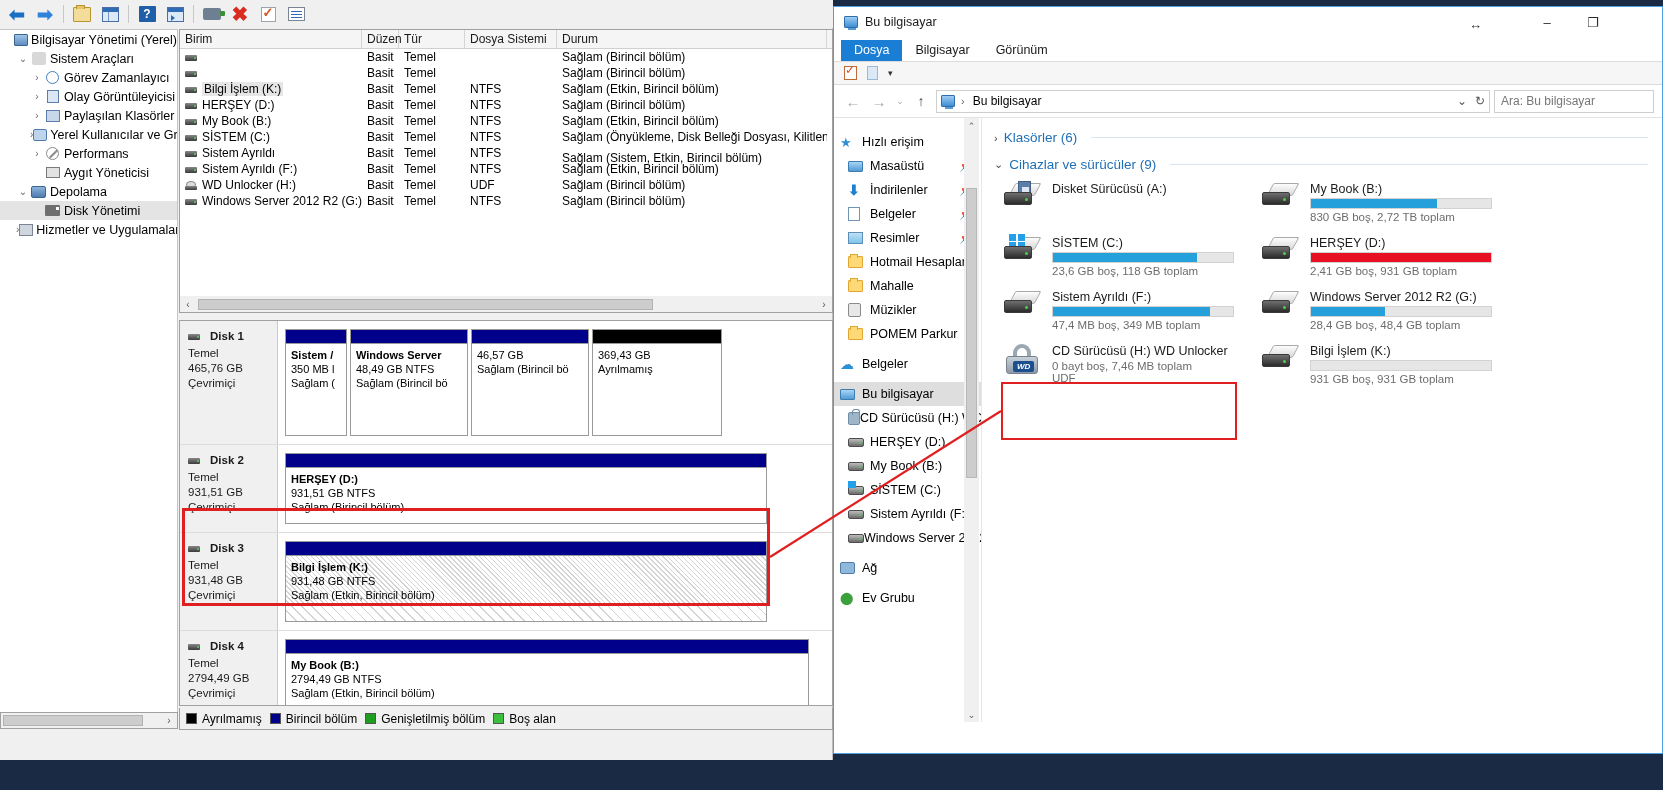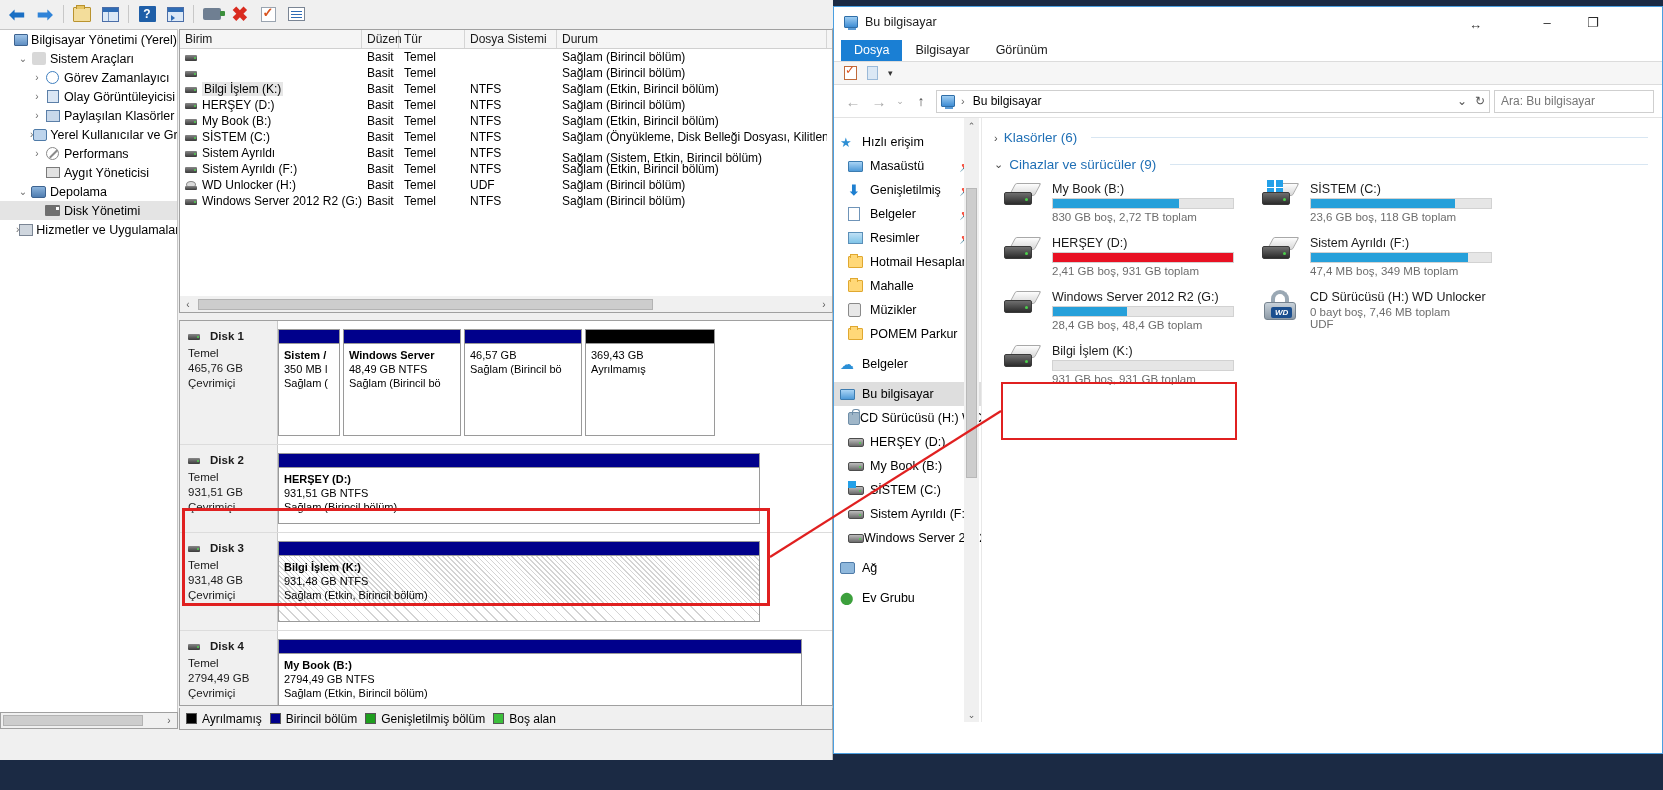--- a/index.html
+++ b/index.html
@@ -95,21 +95,21 @@
 
   
   #gfx {
     position: absolute; left: 179px; top: 320px; width: 654px; height: 386px;
     background: #fff; border: 1px solid #a0a0a0; overflow: hidden;
   }
   .disk-block { display: flex; border-bottom: 1px solid #dcdcdc; }
   .disk-info { width: 98px; flex: 0 0 98px; background: #f0f0f0; border-right: 1px solid #c9c9c9;
                padding: 8px 0 0 8px; font-size: 11.5px; line-height: 15px; color:#1a1a1a;}
   .disk-title { font-weight: bold; display:flex; align-items:center; gap:5px; margin-bottom:2px;}
-  .disk-bars { flex: 1; padding: 8px 6px 8px 0; display: flex; gap: 3px; }
+  .disk-bars { flex: 1; padding: 8px 6px 8px 7px; display: flex; gap: 3px; }
   .part {
     border: 1px solid #9a9a9a; background: #fff; position: relative;
     display: flex; flex-direction: column; min-width: 0; overflow:hidden;
   }
   .part .cap { height: 14px; background: #00008b; border-bottom: 1px solid #9a9a9a; }
   .part .cap.black { background: #000; }
   .part .body { padding: 4px 5px; font-size: 11px; line-height: 14px; white-space: nowrap; overflow:hidden;}
   .part .body b { font-size: 11px; }
   .part.hatched .body {
     background-image: repeating-linear-gradient(45deg, rgba(0,0,0,0.17) 0 1px, transparent 1px 7px);
@@ -648,21 +648,21 @@
             <span class="ni">
               <span class="i-desktop"></span>
             </span>
             <span>Masaüstü</span>
             <span class="pin">📌</span>
           </div>
           <div class="nav-row">
             <span class="ni">
               <span class="i-down">⬇</span>
             </span>
-            <span>Genişletilmiş</span>
+            <span>İndirilenler</span>
             <span class="pin">📌</span>
           </div>
           <div class="nav-row">
             <span class="ni">
               <span class="i-doc"></span>
             </span>
             <span>Belgeler</span>
             <span class="pin">📌</span>
           </div>
           <div class="nav-row">
@@ -767,20 +767,32 @@
           <span class="chev">›</span>
           <span>Klasörler (6)</span>
           <span class="grp-line"></span>
         </div>
         <div class="grp-head" style="margin-top:12px;">
           <span class="chev">⌄</span>
           <span>Cihazlar ve sürücüler (9)</span>
           <span class="grp-line"></span>
         </div>
         <div class="drives-grid" id="drives-grid">
+            <div class="dcell">
+              <div class="dico">
+                <span class="hdd-ico">
+                  <span class="top"></span>
+                  <span class="floppy"></span>
+                  <span class="base"></span>
+                </span>
+              </div>
+              <div class="dtxt">
+                <div class="dname">Disket Sürücüsü (A:)</div>
+              </div>
+            </div>
             <div class="dcell">
               <div class="dico">
                 <span class="hdd-ico">
                   <span class="top"></span>
                   <span class="base"></span>
                 </span>
               </div>
               <div class="dtxt">
                 <div class="dname">My Book (B:)</div>
                 <div class="bar">

